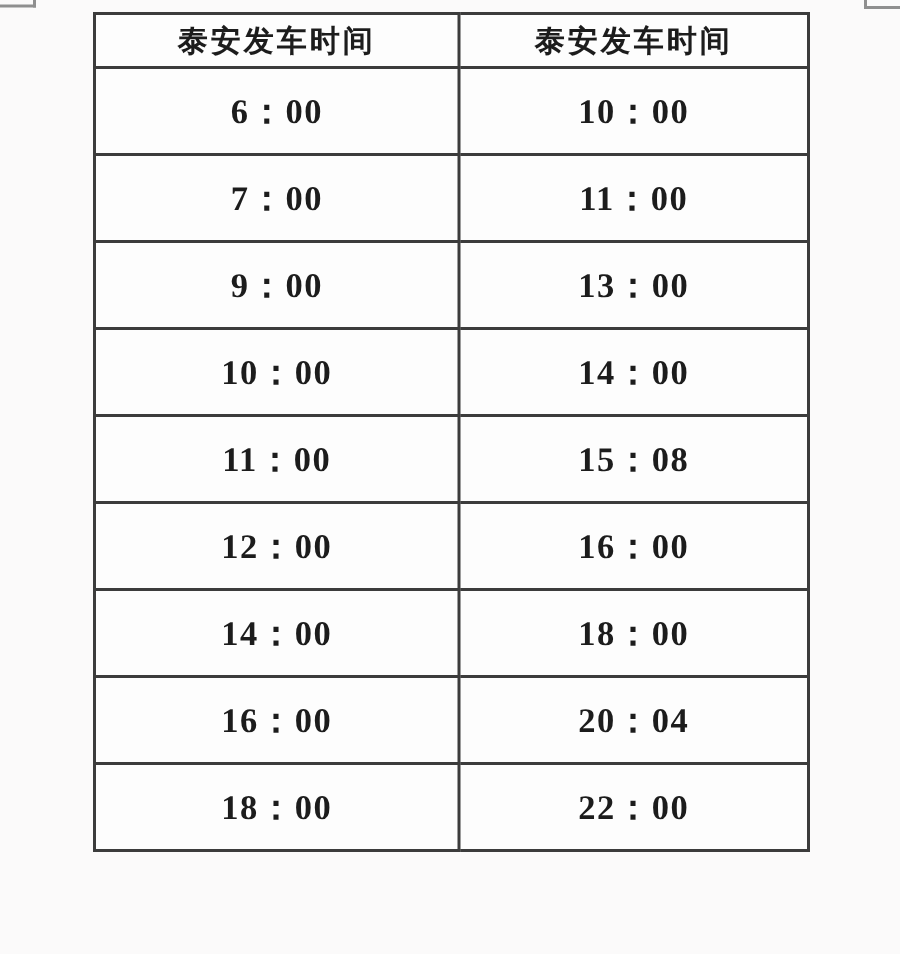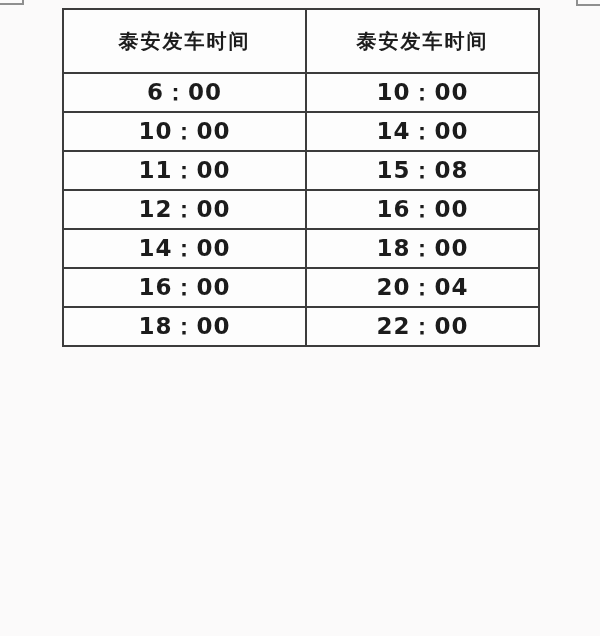--- a/index.html
+++ b/index.html
@@ -49,22 +49,22 @@
   table.timetable td {
     border: 2px solid var(--border-color, #3c3c3c);
     text-align: center;
     vertical-align: middle;
     color: var(--text-color, #1c1c1c);
     padding: 0;
   }
   table.timetable col.col-taian   { width: 243px; }
   table.timetable col.col-airport { width: 233px; }
 
-  table.timetable thead tr { height: 64px; }
-  table.timetable tbody tr { height: 39px; }
+  table.timetable thead tr { height: 36px; }
+  table.timetable tbody tr { height: 58px; font-family: Liberation Serif, serif; }
 
   table.timetable th {
     font-size: 20px;
     font-weight: 700;
     letter-spacing: 2px;
   }
   table.timetable td {
     font-size: 23px;
     font-weight: 600;
     letter-spacing: 1px;
@@ -87,20 +87,28 @@
         <th>泰安发车时间</th>
         <th>泰安发车时间</th>
       </tr>
     </thead>
     <tbody>
         <tr>
           <td>6：00</td>
           <td>10：00</td>
         </tr>
         <tr>
+          <td>7：00</td>
+          <td>11：00</td>
+        </tr>
+        <tr>
+          <td>9：00</td>
+          <td>13：00</td>
+        </tr>
+        <tr>
           <td>10：00</td>
           <td>14：00</td>
         </tr>
         <tr>
           <td>11：00</td>
           <td>15：08</td>
         </tr>
         <tr>
           <td>12：00</td>
           <td>16：00</td>

